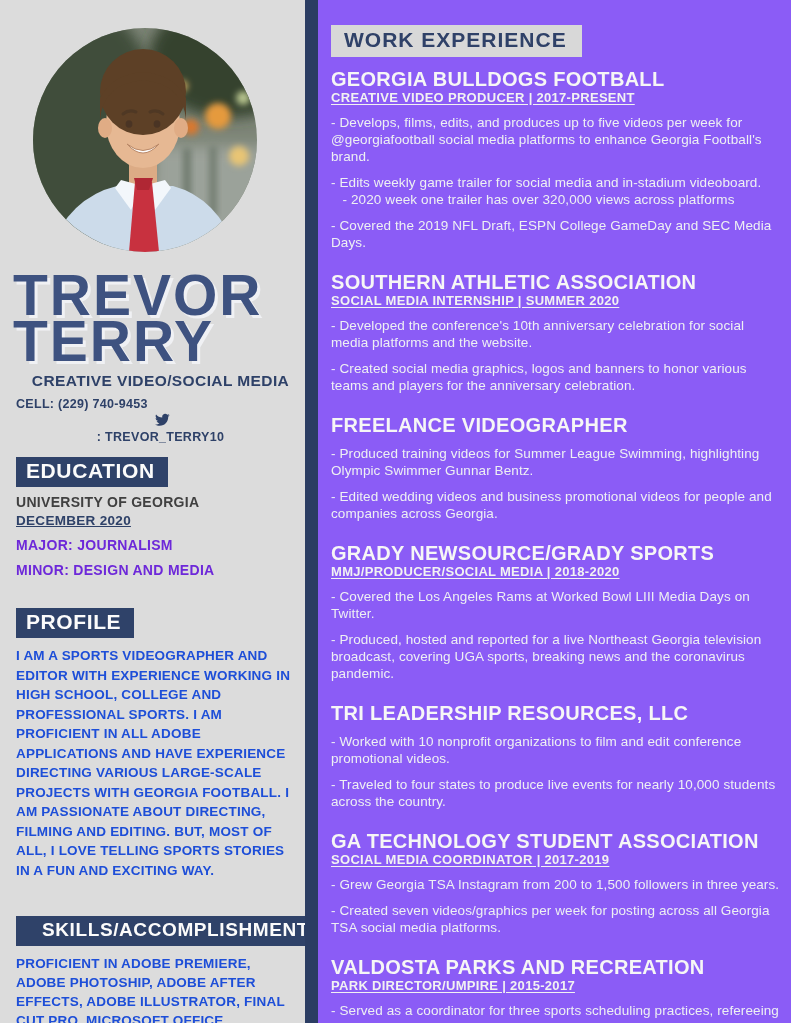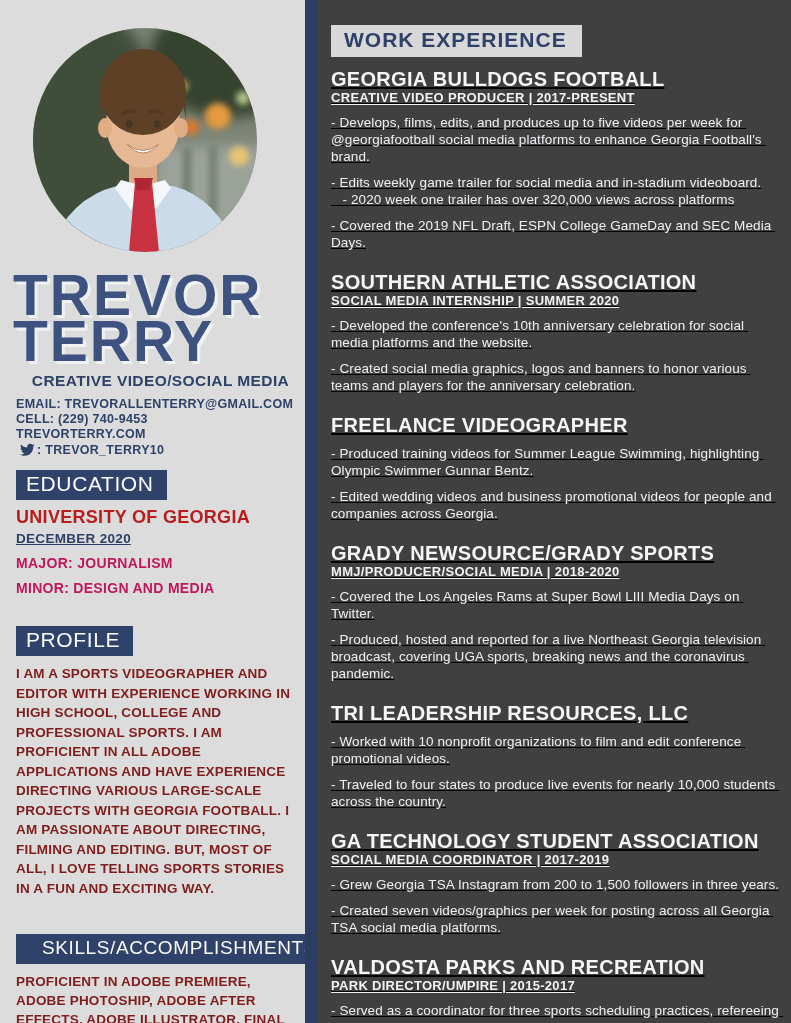--- a/index.html
+++ b/index.html
@@ -21,47 +21,47 @@
   }
   .role {
     margin:8px 0 0 16px; font-size:15.5px; font-weight:bold;
     color:#2e4168; letter-spacing:0.4px;text-align:center;
   }
   .contact { margin:7px 0 0 16px; }
   .contact-line {
     font-size:12.5px; font-weight:bold; color:#2e4168;
     letter-spacing:0.3px; line-height:15px;
   }
-  .tw-line { display:flex; align-items:center; gap:2px; }
+  .tw-line { display:flex; align-items:center; gap:2px;flex-direction:column; }
   .tw-icon { width:16px; height:16px; fill:#2e4168; margin-left:3px; }
   .sec-header {
     display:inline-block; margin:12px 0 0 16px;
     background:#2f4269; color:#fbfbfb;
-    font-size:21px; font-weight:normal; letter-spacing:0.6px;
+    font-size:21px; font-weight:bold; letter-spacing:0.6px;
     padding:2px 13px 4px 10px;
   }
   .sec-header.skills { font-size:19px; padding:3px 10px 5px 26px; }
-  .school { margin:7px 0 0 16px; font-size:18px; font-weight:bold; color:#b91c1c; letter-spacing:0.3px; }
+  .school { margin:7px 0 0 16px; font-size:14px; font-weight:bold; color:#404040; letter-spacing:0.3px; }
   .grad {
     margin:3px 0 0 16px; font-size:13.5px; font-weight:bold; color:#2e4168;
     text-decoration:underline; letter-spacing:0.3px;
   }
-  .edu-detail { margin:9px 0 0 16px; font-size:14px; font-weight:bold; color:#be185d; letter-spacing:0.3px; }
+  .edu-detail { margin:9px 0 0 16px; font-size:14px; font-weight:bold; color:#6d28d9; letter-spacing:0.3px; }
   .profile-text, .skills-text, .skills-acc {
     margin:8px 0 0 16px; width:282px;
-    font-size:13.5px; font-weight:bold; color:#7f1d1d;
+    font-size:13.5px; font-weight:bold; color:#1d4ed8;
     line-height:19.5px; letter-spacing:0.2px;
   }
   .sec-header.profile-h { margin-top:30px; }
   .sec-header.skills { margin-top:36px; }
   .skills-text { line-height:19px; }
   
   .stripe { flex:0 0 13px; background:#2b3d63; }
   
-  .main { flex:1; background:#404040; padding:0 8px 0 13px;text-decoration:underline; }
+  .main { flex:1; background:#8b5cf6; padding:0 8px 0 13px; }
   .we-header {
     display:inline-block; margin-top:25px;
     background:#d8d8d8; color:#2f4168;
     font-size:21px; font-weight:bold; letter-spacing:1px;
     padding:3px 15px 5px 13px;
   }
   .job { margin-top:21px; }
   .job:first-of-type { margin-top:12px; }
   .job-title {
     font-size:20px; font-weight:bold; color:#f6f6f6;
@@ -124,23 +124,21 @@
         <path d="M102 154 h17 l7 70 h-30 Z" fill="#c8313f"></path>
         <path d="M101 150 h19 l-4 12 h-12 Z" fill="#b02734"></path>
       </svg>
     </div>
 
     <h1 class="name"><span>TREVOR</span><br><span>TERRY</span></h1>
 
     <div class="role">CREATIVE VIDEO/SOCIAL MEDIA</div>
 
     <div class="contact">
-      <div class="contact-line">EMAIL: TREVORALLENTERRY@GMAIL.COM</div>
       <div class="contact-line">CELL: (229) 740-9453</div>
-      <div class="contact-line">TREVORTERRY.COM</div>
       <div class="contact-line tw-line">
         <svg class="tw-icon" viewBox="0 0 24 24">
           <path d="M23.44 4.83c-.8.37-1.66.62-2.56.73.92-.55 1.63-1.43 1.96-2.47-.86.51-1.82.88-2.83 1.08C19.2 3.3 18.04 2.8 16.77 2.8c-2.5 0-4.51 2.02-4.51 4.51 0 .35.04.7.11 1.03-3.75-.19-7.08-1.99-9.3-4.72-.39.67-.61 1.44-.61 2.27 0 1.56.8 2.95 2.01 3.76-.74-.02-1.43-.23-2.04-.56v.06c0 2.19 1.55 4.01 3.62 4.43-.38.1-.78.16-1.19.16-.29 0-.57-.03-.85-.08.57 1.79 2.24 3.1 4.21 3.13-1.54 1.21-3.49 1.93-5.6 1.93-.36 0-.72-.02-1.08-.06 2 1.28 4.37 2.03 6.92 2.03 8.3 0 12.84-6.88 12.84-12.84 0-.2 0-.39-.01-.59.88-.63 1.65-1.43 2.25-2.34z"></path>
         </svg>
         <span>: TREVOR_TERRY10</span>
       </div>
     </div>
 
     <div><span class="sec-header">EDUCATION</span></div>
     <div class="school">UNIVERSITY OF GEORGIA</div>
@@ -180,21 +178,21 @@
 
     <section class="job">
       <h2 class="job-title">FREELANCE VIDEOGRAPHER</h2>
       <p class="bullet">- Produced training videos for Summer League Swimming, highlighting Olympic Swimmer Gunnar Bentz.</p>
       <p class="bullet">- Edited wedding videos and business promotional videos for people and companies across Georgia.</p>
     </section>
 
     <section class="job">
       <h2 class="job-title">GRADY NEWSOURCE/GRADY SPORTS</h2>
       <h3 class="job-sub">MMJ/PRODUCER/SOCIAL MEDIA | 2018-2020</h3>
-      <p class="bullet">- Covered the Los Angeles Rams at Super Bowl LIII Media Days on Twitter.</p>
+      <p class="bullet">- Covered the Los Angeles Rams at Worked Bowl LIII Media Days on Twitter.</p>
       <p class="bullet">- Produced, hosted and reported for a live Northeast Georgia television broadcast, covering UGA sports, breaking news and the coronavirus pandemic.</p>
     </section>
 
     <section class="job">
       <h2 class="job-title">TRI LEADERSHIP RESOURCES, LLC</h2>
       <p class="bullet">- Worked with 10 nonprofit organizations to film and edit conference promotional videos.</p>
       <p class="bullet">- Traveled to four states to produce live events for nearly 10,000 students across the country.</p>
     </section>
 
     <section class="job">

